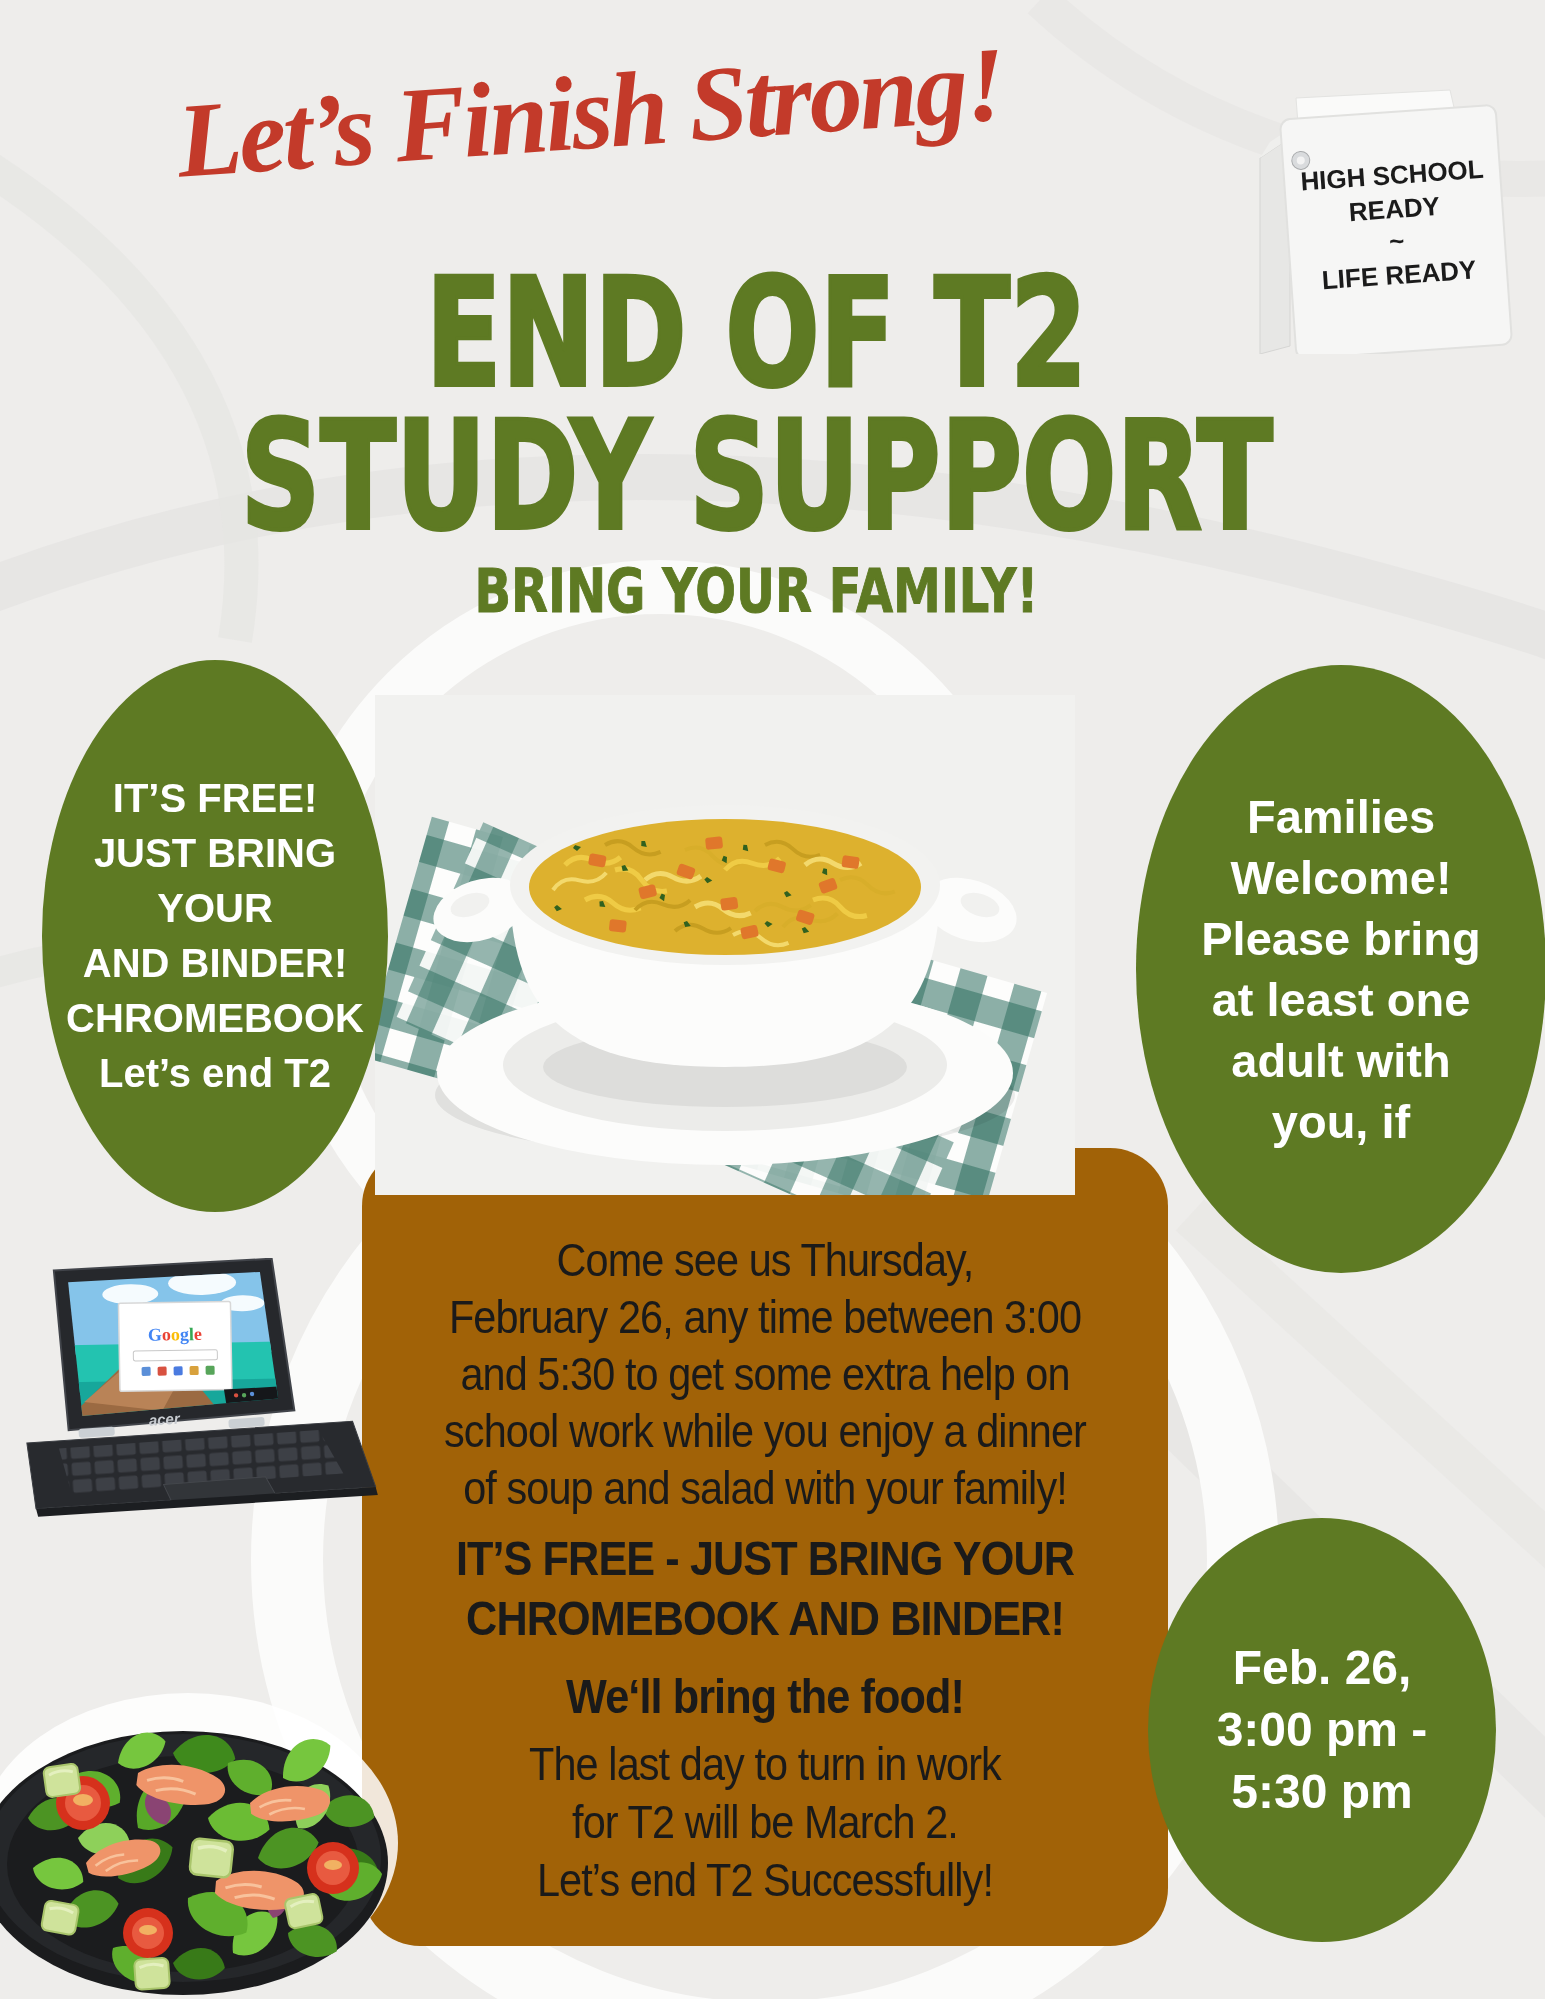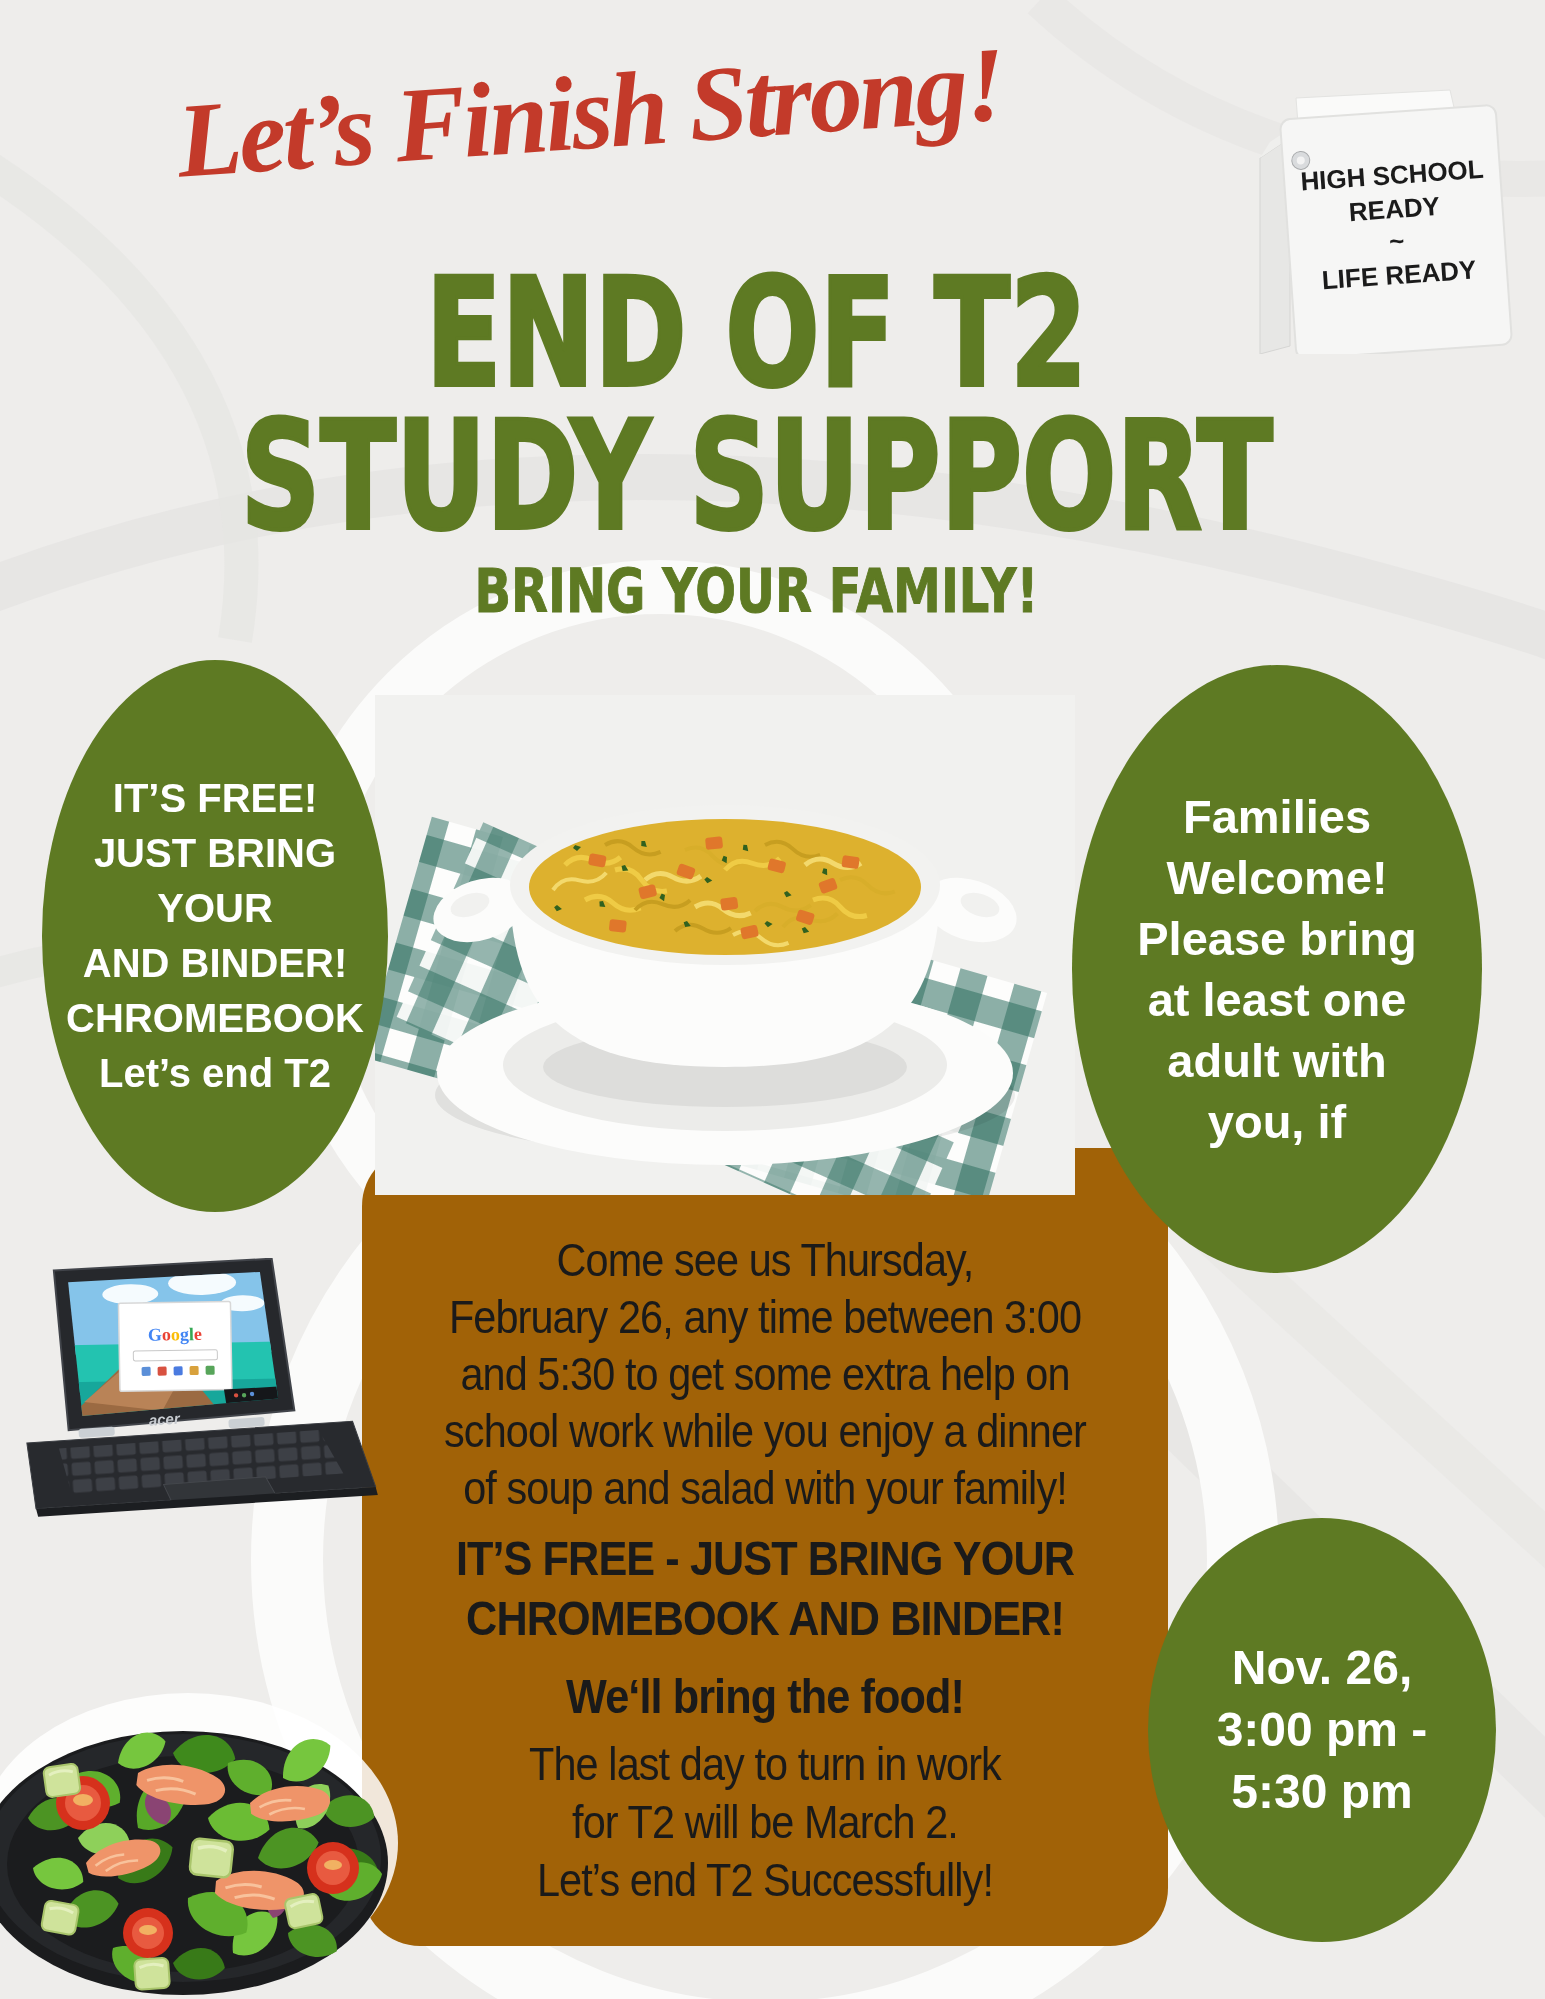--- a/index.html
+++ b/index.html
@@ -27,21 +27,21 @@
   .subtitle{left:0;top:556px;width:1545px;text-align:center;z-index:7;
     font-family:"DejaVu Sans",sans-serif;font-weight:bold;font-size:60px;
     color:var(--olive);-webkit-text-stroke:1px var(--olive);
     transform:translateX(-16px) scaleX(.8)}
 
   
   .oval{border-radius:50%;background:var(--olive);color:#fff;z-index:5;
     display:flex;flex-direction:column;align-items:center;justify-content:center;
     text-align:left;font-weight:bold}
   .oval-left{left:42px;top:660px;width:346px;height:552px;font-size:40px;line-height:55px}
-  .oval-right{left:1072px;top:665px;width:410px;height:608px;font-size:47px;line-height:61px}
+  .oval-right{left:1136px;top:665px;width:410px;height:608px;font-size:47px;line-height:61px}
   .oval-date{left:1148px;top:1518px;width:348px;height:424px;font-size:48px;line-height:62px}
 
   
   .card{left:362px;top:1148px;width:806px;height:798px;background:#a16207;
     border-radius:58px;z-index:3}
   .card-text{position:absolute;left:-45px;top:84px;width:896px;
     transform:scaleX(.9);text-align:center;color:var(--ink);
     letter-spacing:-1px}
   .para{font-size:46px;line-height:57px}
   .bold1{font-size:48px;line-height:60px;font-weight:bold;margin-top:12px}
@@ -187,21 +187,21 @@
   <div class="abs oval oval-right">
     <div>Families</div>
     <div>Welcome!</div>
     <div>Please bring</div>
     <div>at least one</div>
     <div>adult with</div>
     <div>you, if</div>
   </div>
 
   <div class="abs oval oval-date">
-    <div>Nov. 26,</div>
+    <div>Feb. 26,</div>
     <div>3:00 pm -</div>
     <div>5:30 pm</div>
   </div>
 
   <div class="abs binder">
     <svg width="308" height="292" viewBox="0 0 308 292">
       <polygon points="58,36 212,28 218,54 60,62" fill="#fafaf9" stroke="#e3e3e1"></polygon>
       <polygon points="22,96 52,76 52,284 22,292" fill="#e7e7e5" stroke="#d5d5d3"></polygon>
       <polygon points="22,96 52,76 62,60 32,80" fill="#efefed"></polygon>
       <g transform="rotate(-4 157 170)">

